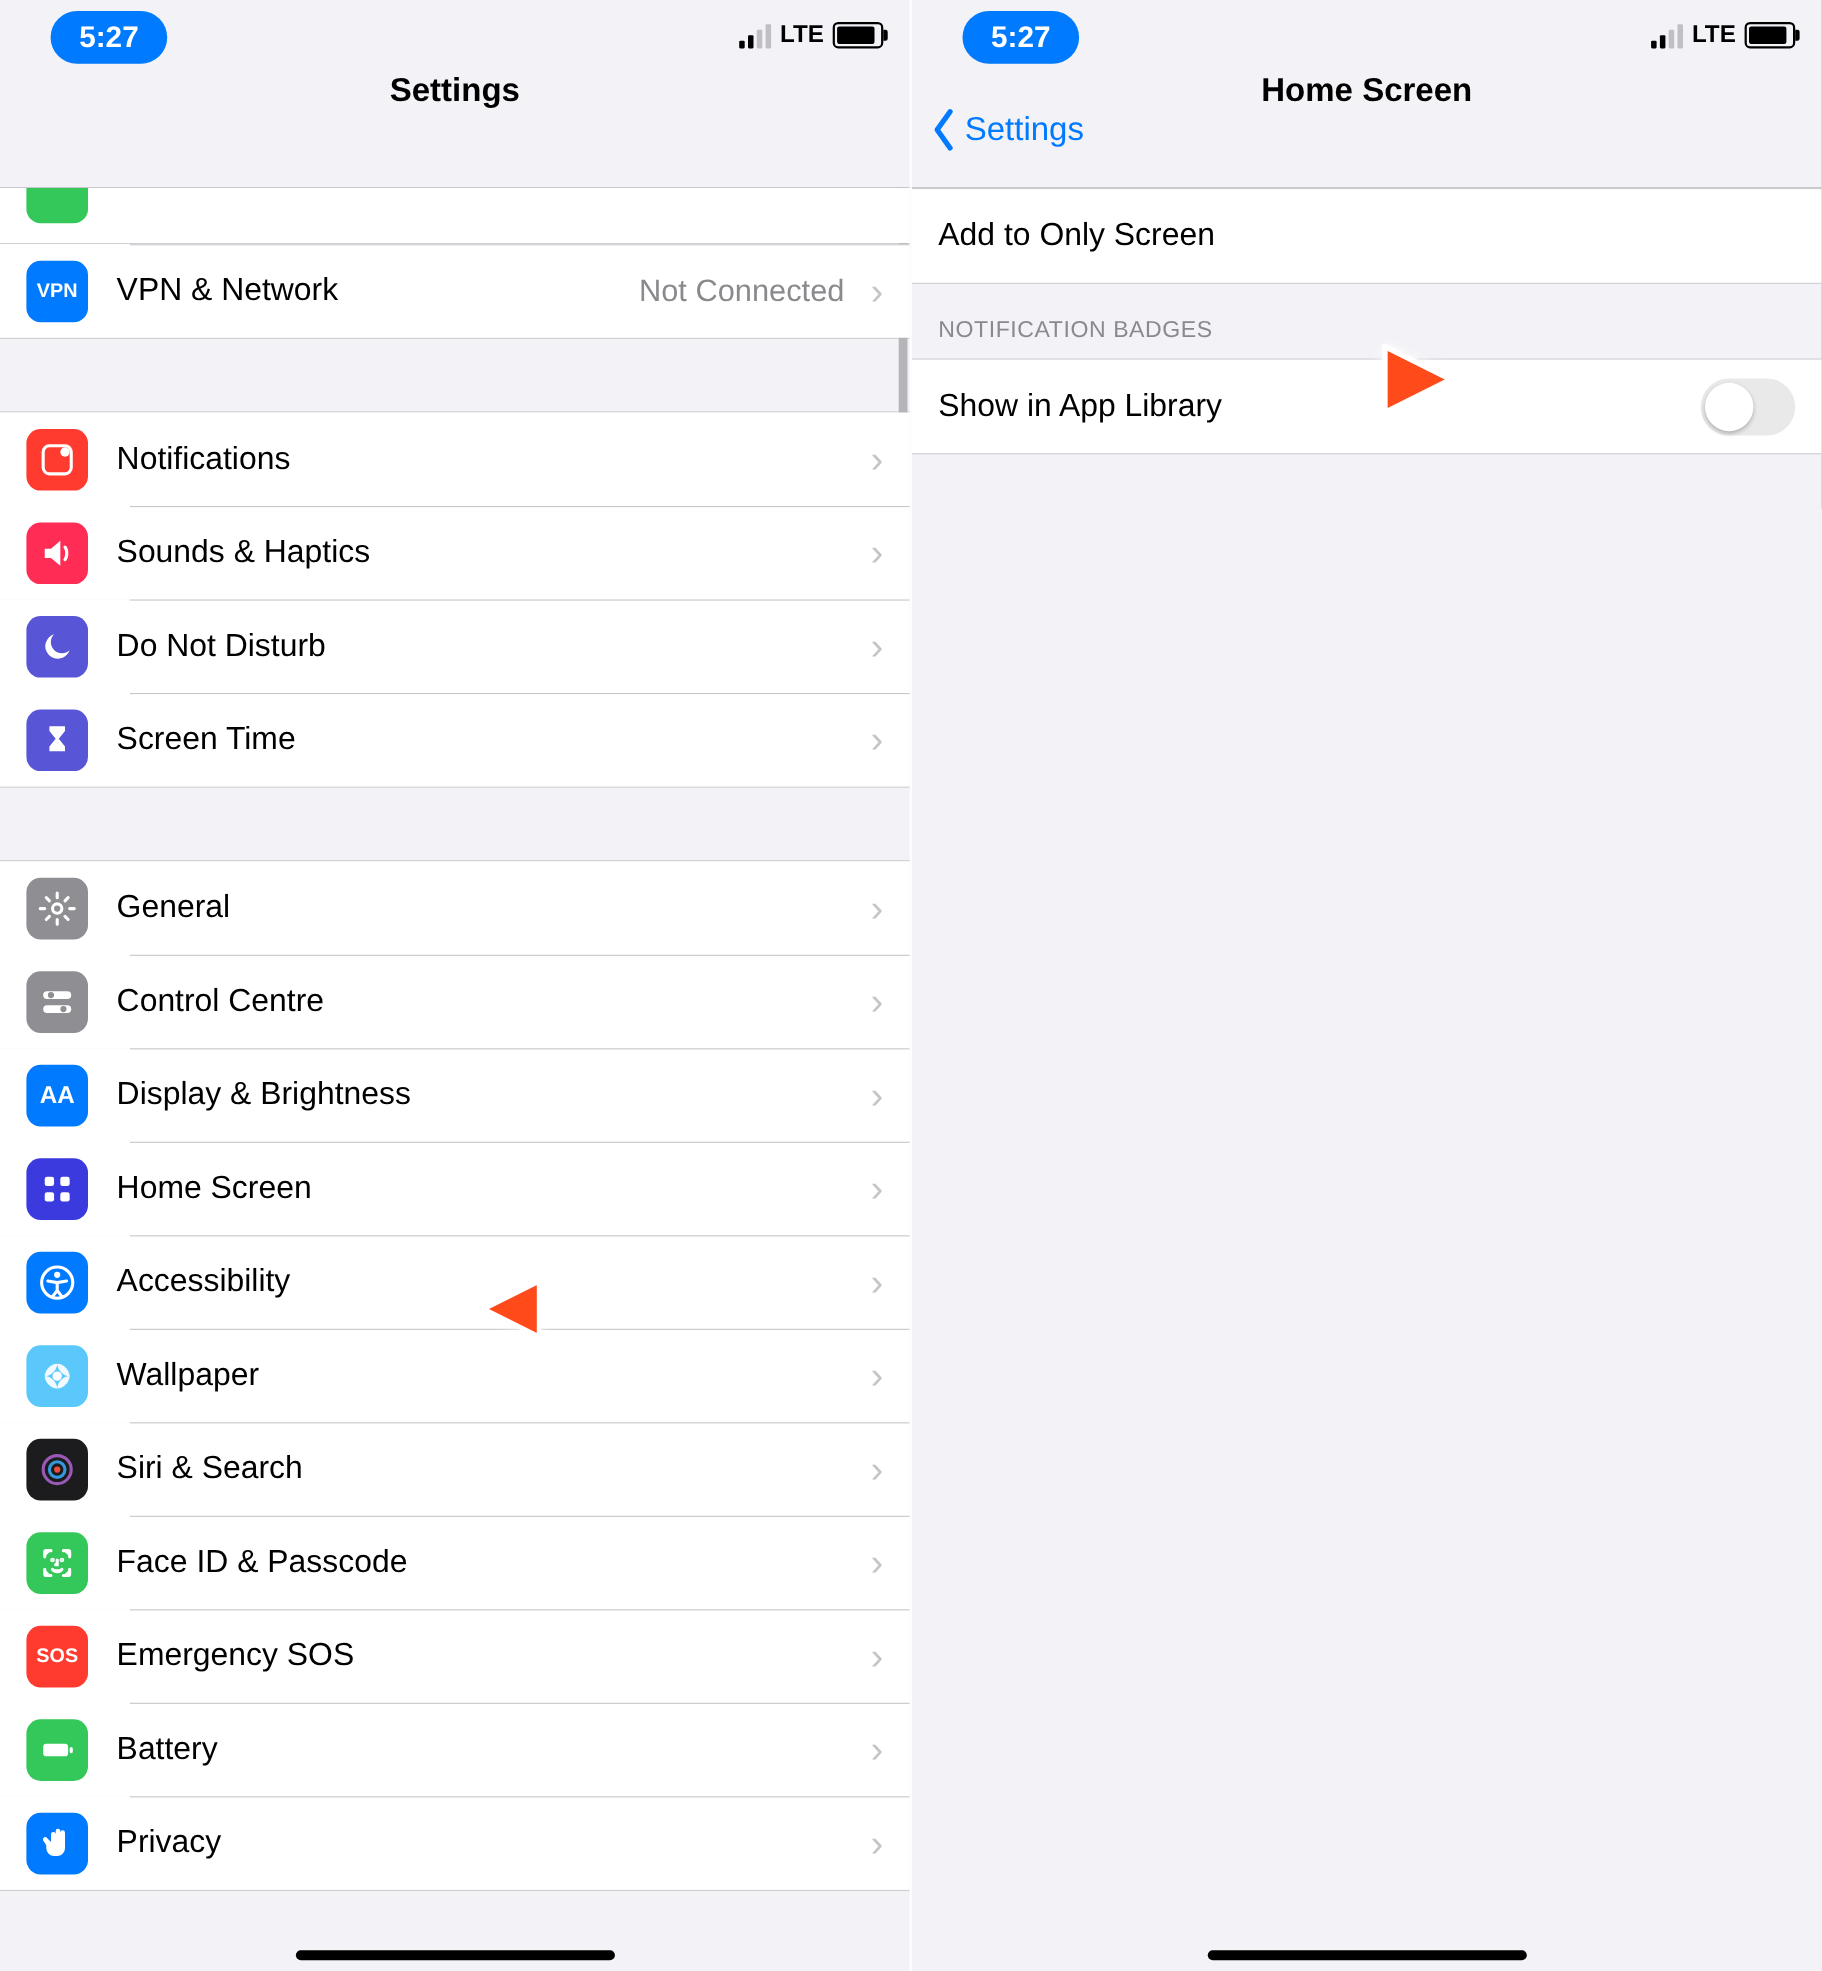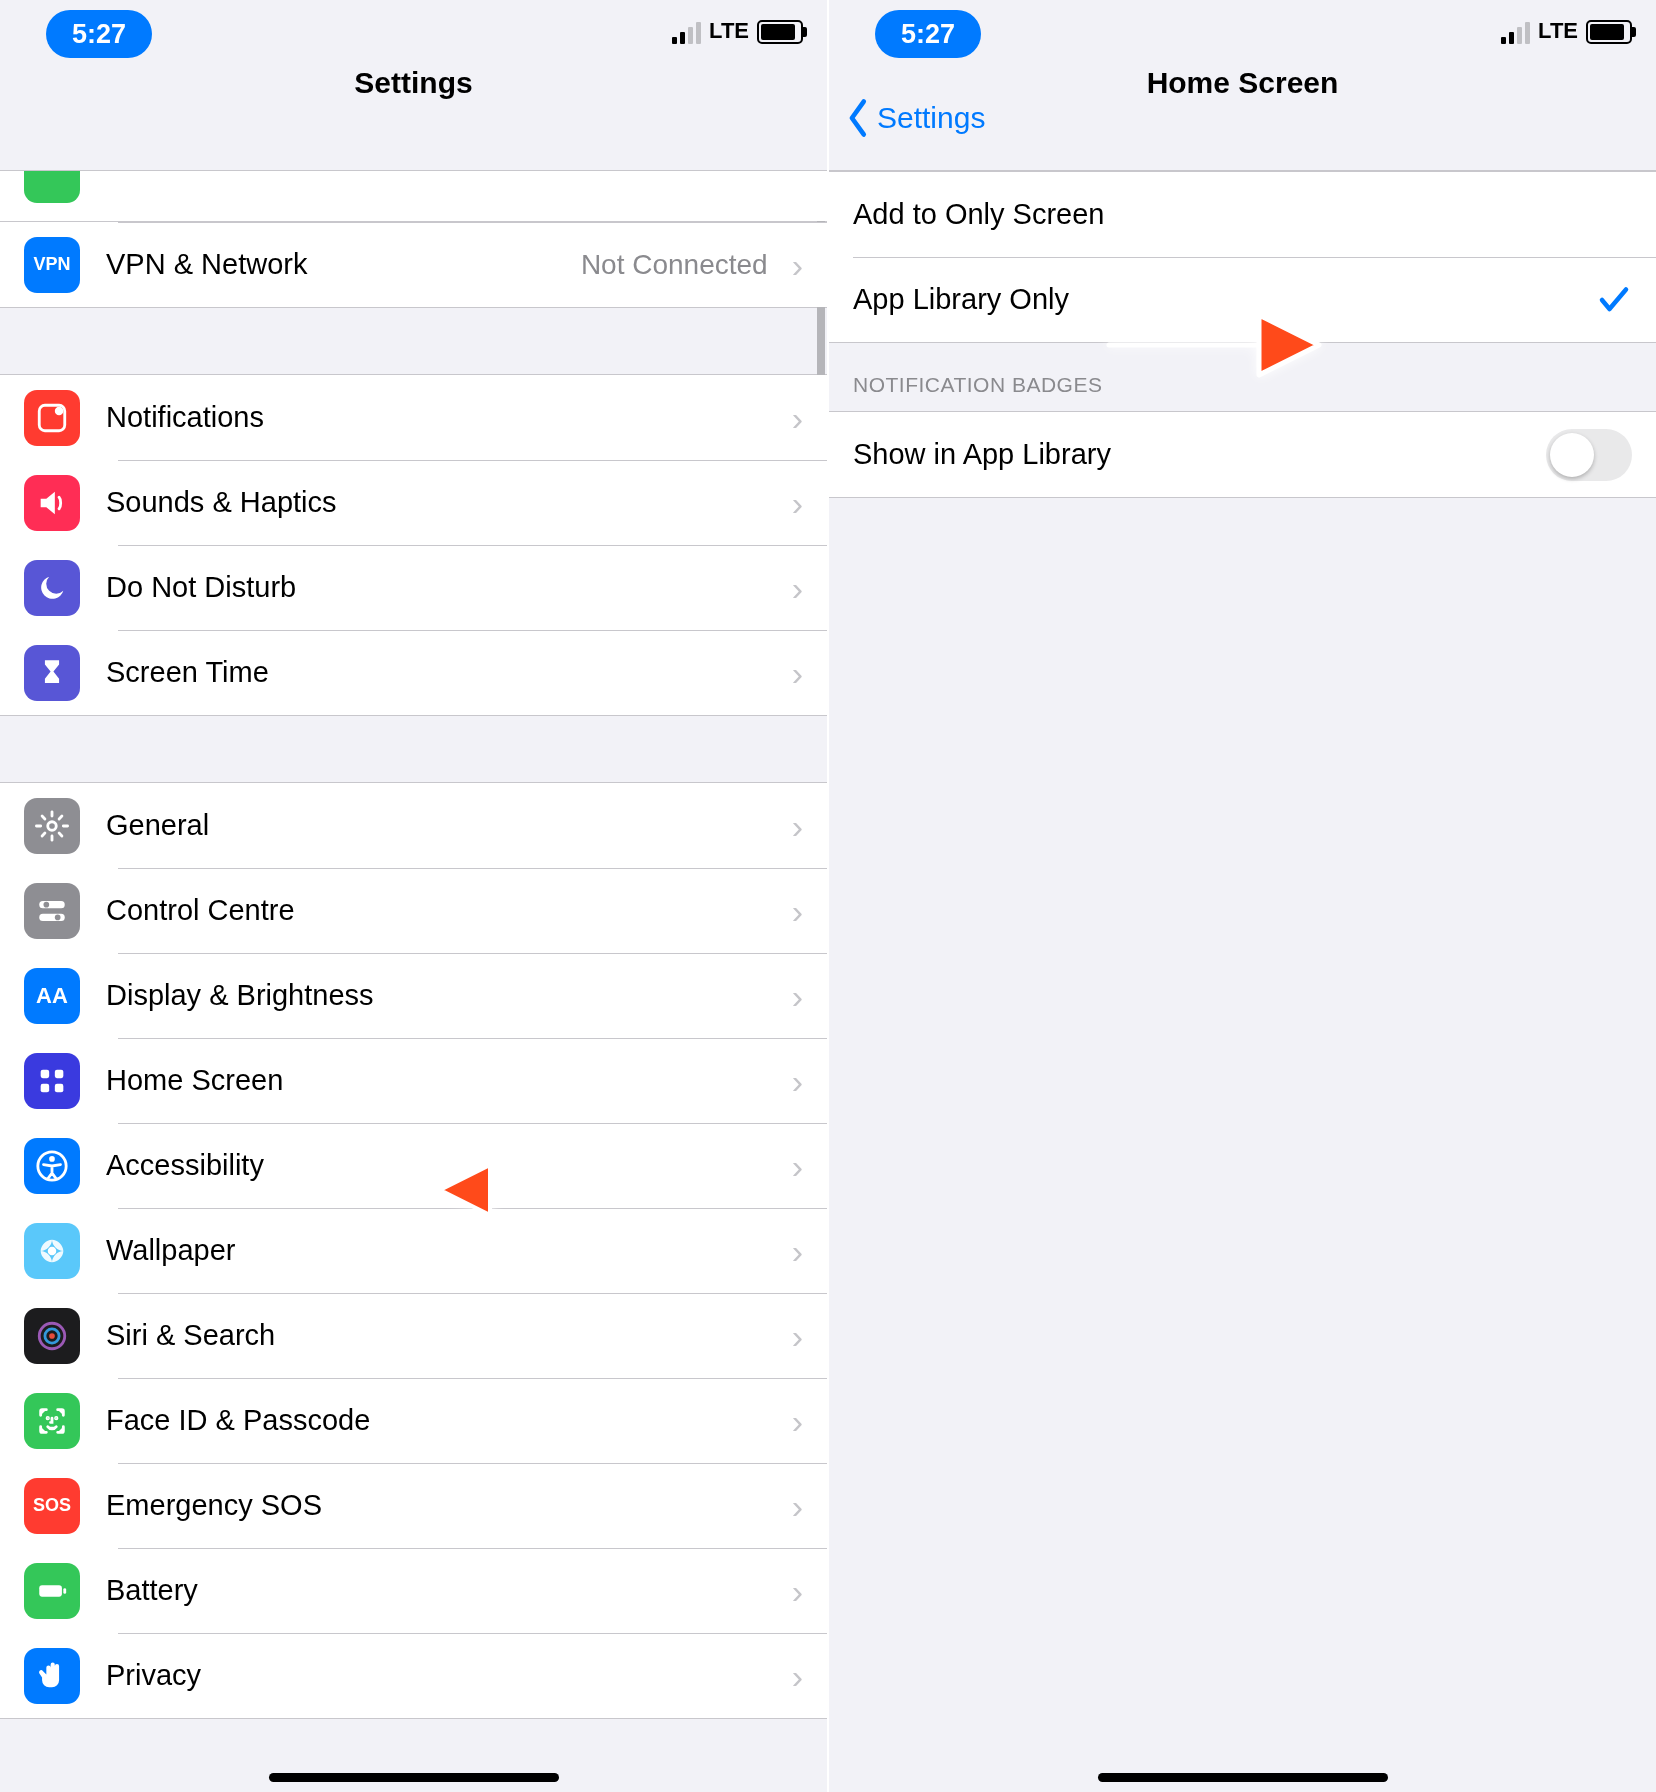--- a/index.html
+++ b/index.html
@@ -321,27 +321,20 @@
       <div class="title">Home Screen</div>
     </div>
 
     <div class="content">
 
       <div class="group">
         <div class="row no-icon">
           <div class="label">Add to Only Screen</div>
           <div class="spacer"></div>
         </div>
-        <div class="row no-icon">
-          <div class="label">App Library Only</div>
-          <div class="spacer"></div>
-          <svg width="36" height="36" viewBox="0 0 24 24">
-              <path d="M4 12l5 6L20 5" fill="none" stroke="#007aff" stroke-width="3" stroke-linecap="round" stroke-linejoin="round"></path>
-            </svg>
-        </div>
       </div>
 
       <div class="sect-header">Notification Badges</div>
       <div class="group">
         <div class="row no-icon">
           <div class="label">Show in App Library</div>
           <div class="spacer"></div>
           <div class="toggle">
               <div class="knob"></div>
             </div>

